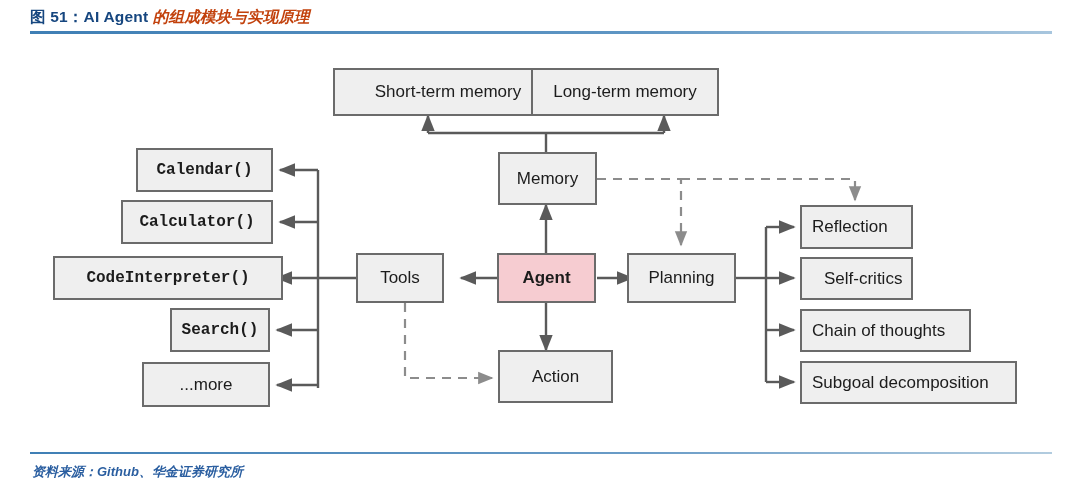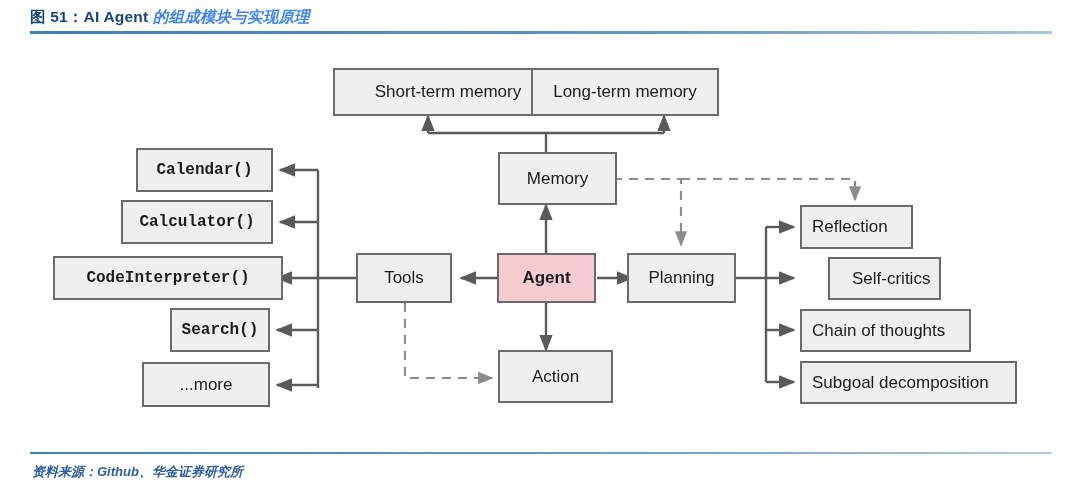--- a/index.html
+++ b/index.html
@@ -25,21 +25,21 @@
     left: 30px;
     top: 7px;
     font-size: 15.5px;
     font-weight: bold;
     color: #16467f;
     white-space: nowrap;
     letter-spacing: 0.2px;
   }
   #header-title .cn-italic {
     font-style: italic;
-    color: #3b82f6;
+    color: #c2410c;
     font-weight: bold;
   }
   #header-rule {
     position: absolute;
     left: 30px;
     top: 31px;
     width: 1022px;
     height: 3px;
     background: linear-gradient(to right, #3f7fb5 0%, #5f96c4 60%, #a8c6de 100%);
   }
@@ -167,31 +167,31 @@
       </g>
     </svg>
 
     <div class="node center-text" style="left:333px; top:28px; width:230px; height:48px;">
       <span>Short-term memory</span>
     </div>
     <div class="node center-text" style="left:531px; top:28px; width:188px; height:48px;">
       <span>Long-term memory</span>
     </div>
 
-    <div class="node center-text" style="left:498px; top:112px; width:119px; height:53px;">
+    <div class="node center-text" style="left:498px; top:112px; width:99px; height:53px;">
       <span>Memory</span>
     </div>
     <div class="node center-text agent" style="left:497px; top:213px; width:99px; height:50px;">
       <span>Agent</span>
     </div>
     <div class="node center-text" style="left:498px; top:310px; width:115px; height:53px;">
       <span>Action</span>
     </div>
 
-    <div class="node center-text" style="left:356px; top:213px; width:96px; height:50px;">
+    <div class="node center-text" style="left:356px; top:213px; width:88px; height:50px;">
       <span>Tools</span>
     </div>
     <div class="node center-text" style="left:627px; top:213px; width:109px; height:50px;align-items:center;">
       <span>Planning</span>
     </div>
 
     <div class="node mono" style="left:136px; top:108px; width:137px; height:44px;">
       <span>Calendar()</span>
     </div>
     <div class="node mono" style="left:121px; top:160px; width:152px; height:44px;">
@@ -203,21 +203,21 @@
     <div class="node mono" style="left:170px; top:268px; width:100px; height:44px;">
       <span>Search()</span>
     </div>
     <div class="node center-text" style="left:142px; top:322px; width:128px; height:45px;">
       <span>...more</span>
     </div>
 
     <div class="node left-text" style="left:800px; top:165px; width:113px; height:44px;">
       <span>Reflection</span>
     </div>
-    <div class="node left-text" style="left:828px; top:217px; width:113px; height:43px;padding-left:22px;">
+    <div class="node left-text" style="left:800px; top:217px; width:113px; height:43px;padding-left:22px;">
       <span>Self-critics</span>
     </div>
     <div class="node left-text" style="left:800px; top:269px; width:171px; height:43px;">
       <span>Chain of thoughts</span>
     </div>
     <div class="node left-text" style="left:800px; top:321px; width:217px; height:43px;">
       <span>Subgoal decomposition</span>
     </div>
 
   </div>

